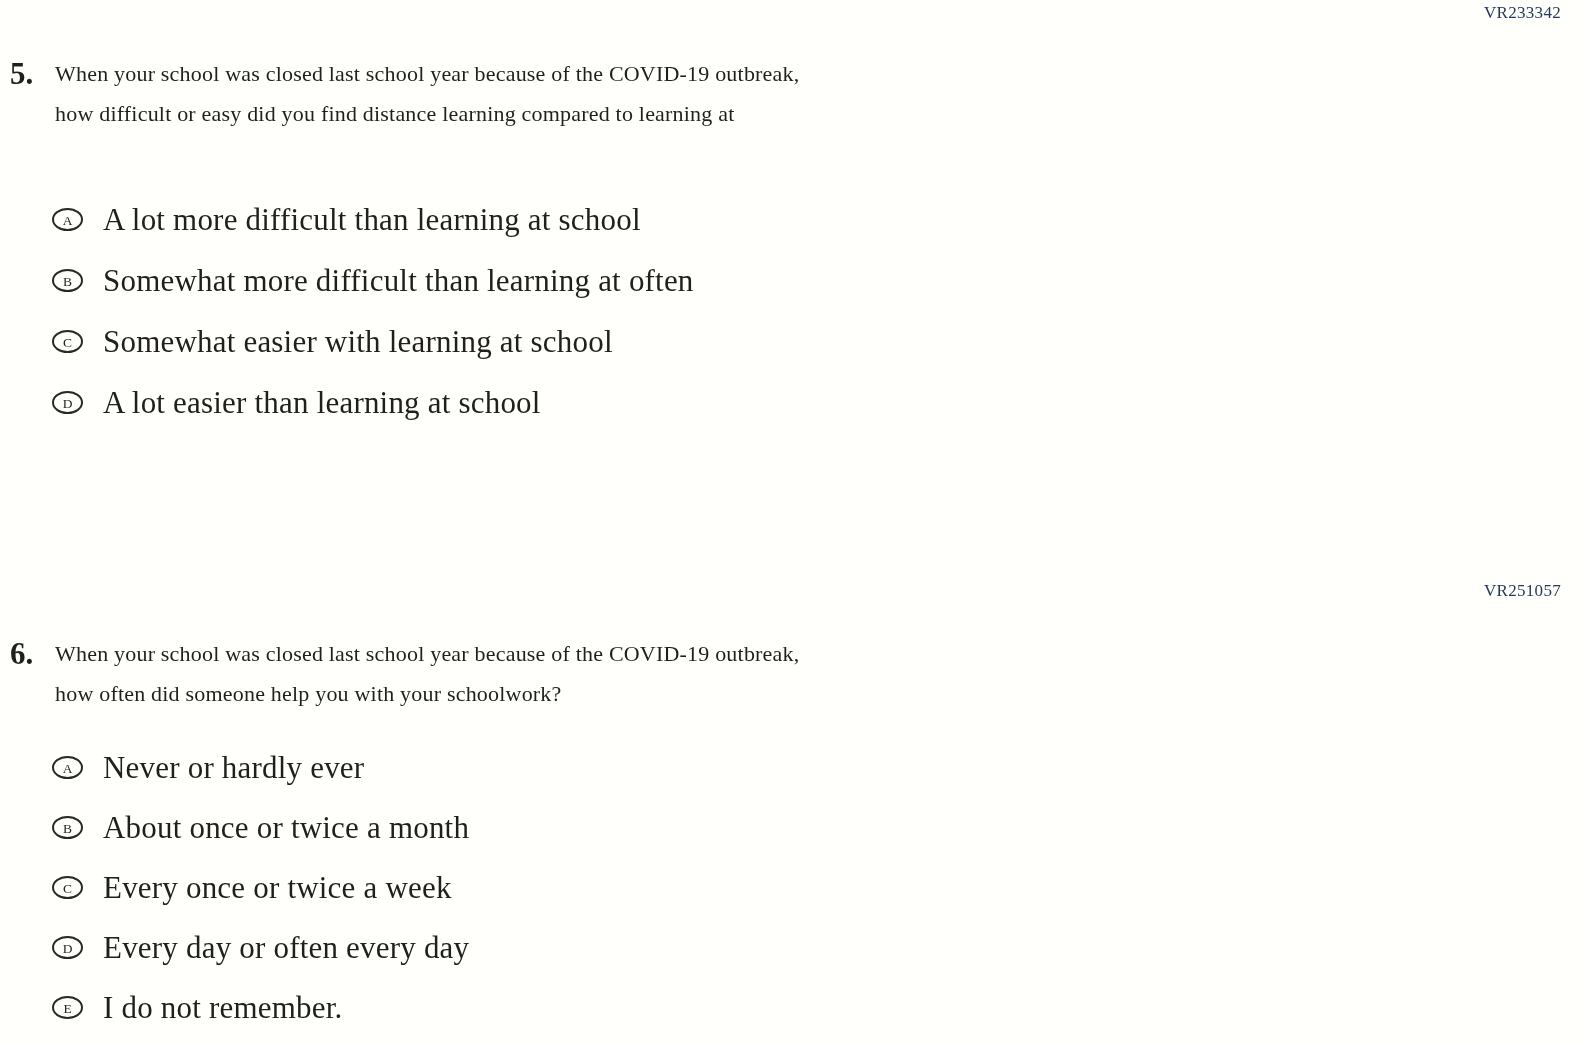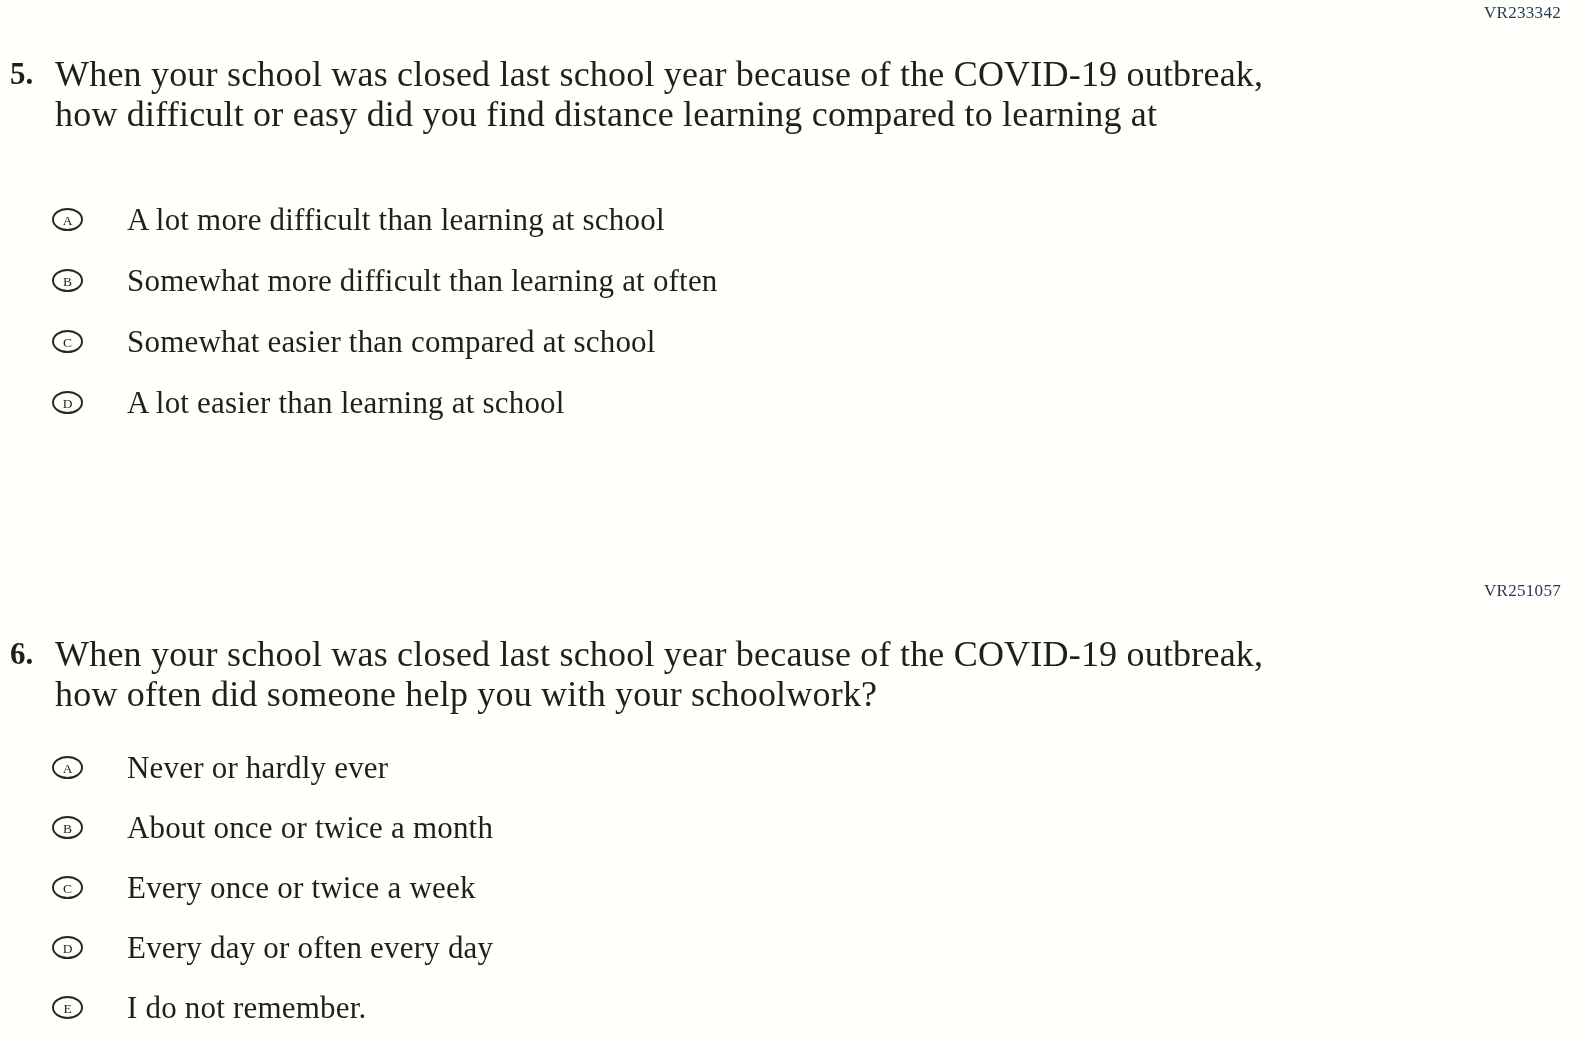--- a/index.html
+++ b/index.html
@@ -31,21 +31,21 @@
     font-size: 31px;
     font-weight: bold;
     line-height: 40px;
   }
   .q-number.n5 { top: 54px; }
   .q-number.n6 { top: 634px; }
 
   .q-text {
     position: absolute;
     left: 55px;
-    font-size: 36px;
+    font-size: 22px;
     line-height: 40px;
     letter-spacing: 0.2px;
     white-space: nowrap;
   }
   .q-text.t5 { top: 54px; }
   .q-text.t6 { top: 634px; }
 
   .options {
     position: absolute;
     left: 52px;
@@ -73,21 +73,21 @@
     justify-content: center;
     cursor: pointer;
   }
   .bubble-letter {
     font-size: 13.5px;
     line-height: 1;
     color: #211f1c;
     transform: translateY(0.5px);
   }
   .opt-text {
-    margin-left: 44px;
+    margin-left: 20px;
     font-size: 31px;
     letter-spacing: 0.2px;
     white-space: nowrap;
   }
 </style>
 </head>
 <body>
 
 <div class="page">
 
@@ -109,21 +109,21 @@
     <div class="option">
       <span class="bubble">
           <span class="bubble-letter">B</span>
         </span>
       <span class="opt-text">Somewhat more difficult than learning at often</span>
     </div>
     <div class="option">
       <span class="bubble">
           <span class="bubble-letter">C</span>
         </span>
-      <span class="opt-text">Somewhat easier than compared at school</span>
+      <span class="opt-text">Somewhat easier with learning at school</span>
     </div>
     <div class="option">
       <span class="bubble">
           <span class="bubble-letter">D</span>
         </span>
       <span class="opt-text">A lot easier than learning at school</span>
     </div>
   </div>
 
   <div class="vr-code vr2">VR251057</div>

